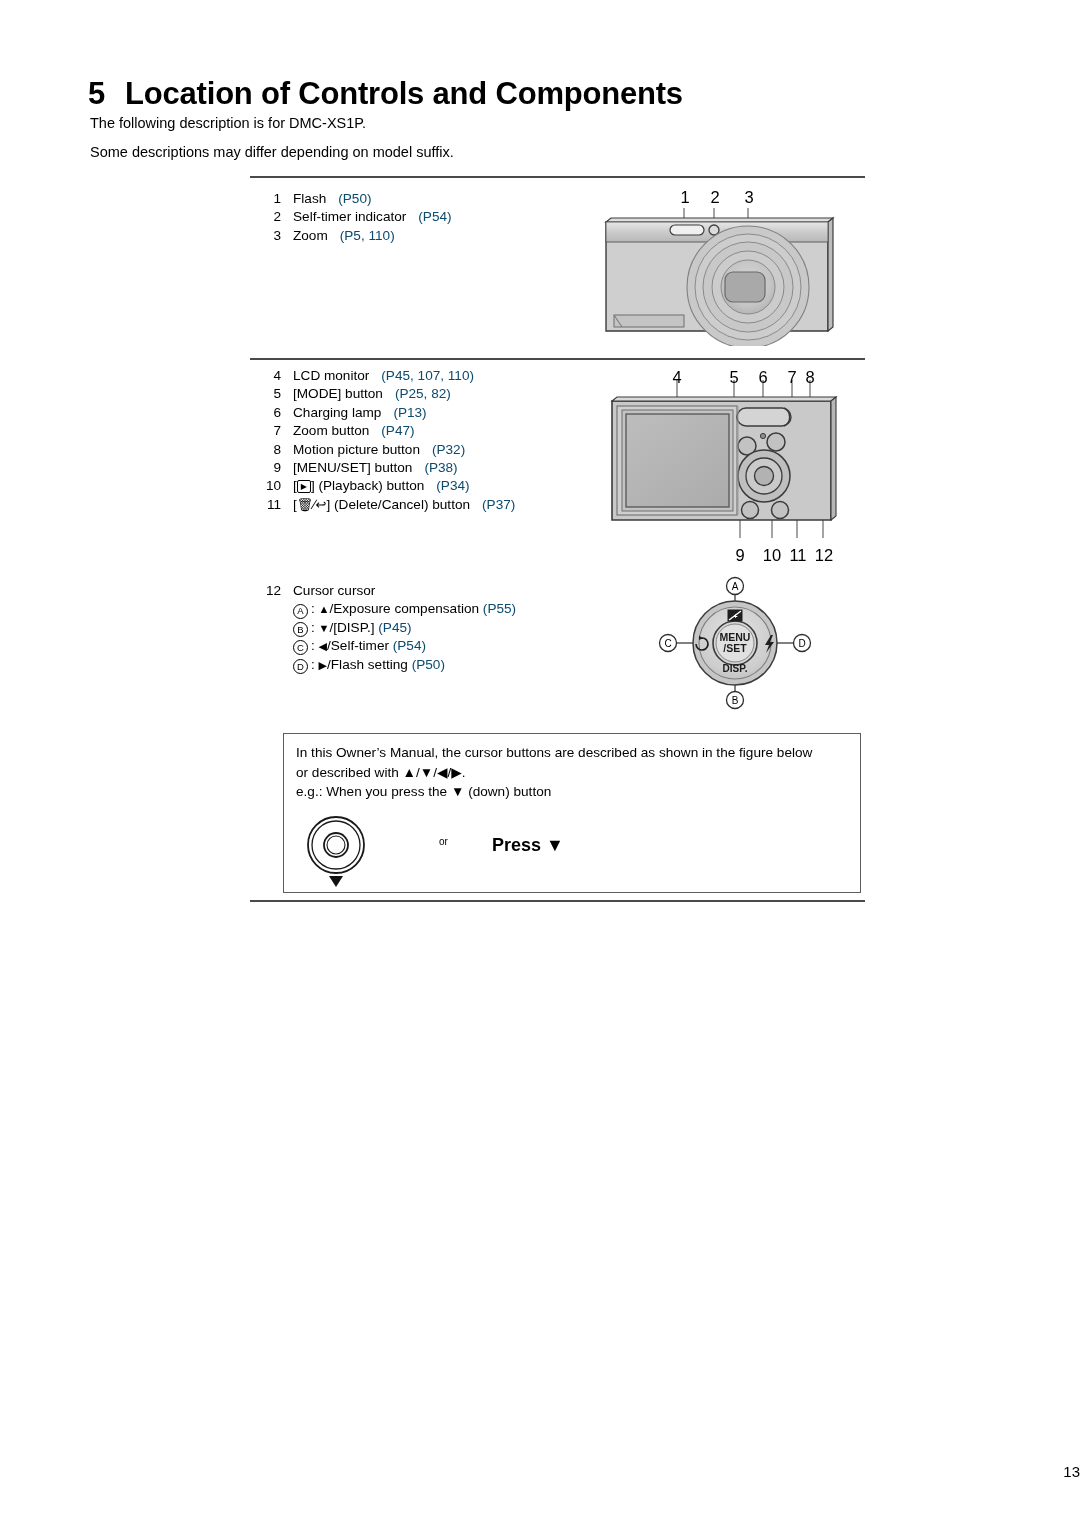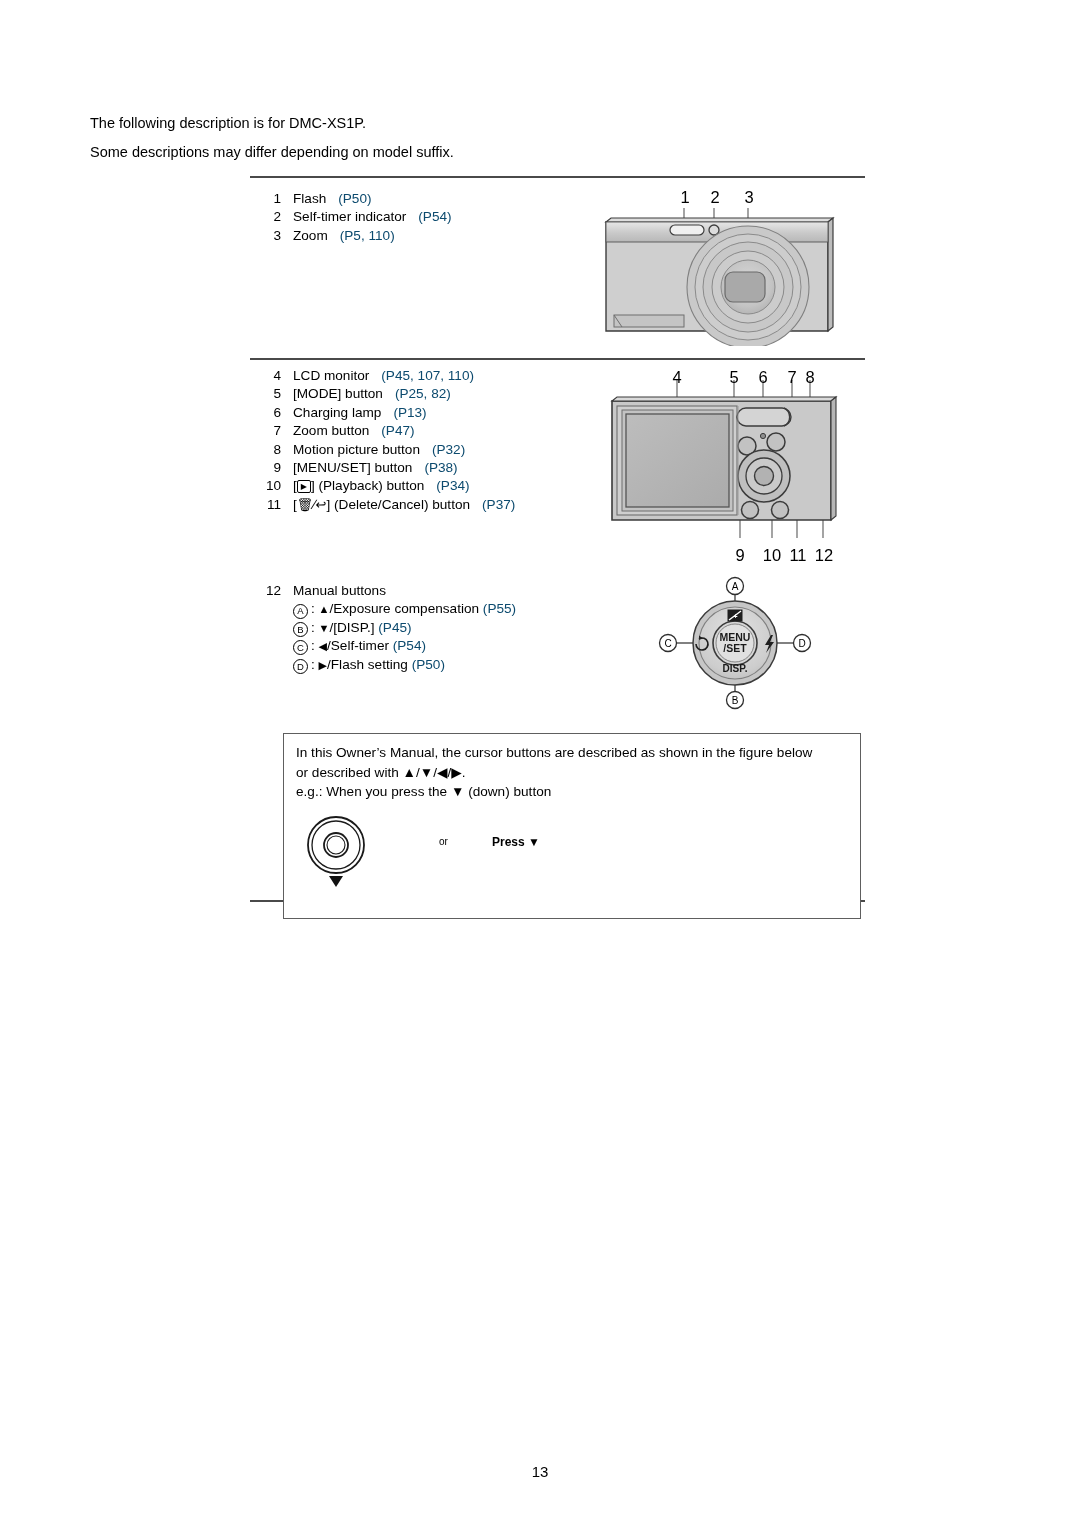--- a/index.html
+++ b/index.html
@@ -116,21 +116,21 @@
     text-align: center;
     white-space: nowrap;
   }
 
   
   .notebox {
     position: absolute;
     left: 283px;
     top: 733px;
     width: 578px;
-    height: 186px;
+    height: 160px;
     border: 1.6px solid #5e5e5e;
     box-sizing: border-box;
     background: #fff;
   }
   .note-text {
     position: absolute;
     left: 12px;
     top: 9px;
     font-size: 13.6px;
     line-height: 19.5px;
@@ -139,41 +139,44 @@
   .note-or {
     position: absolute;
     left: 155px;
     top: 102px;
     font-size: 10px;
   }
   .note-press {
     position: absolute;
     left: 208px;
     top: 101px;
-    font-size: 12px;
+    font-size: 18px;
     font-weight: bold;
   }
 
   
   .pageno {
     position: absolute;
     left: 0;
     right: 0;
     top: 1463px;
-    text-align: center;
+    text-align: right;
     font-size: 15px;
   }
 
   svg { display: block; }
 </style>
 </head>
 <body>
 
 <div class="page">
 
+  <div class="heading">
+    <span class="num">5</span><span>Location of Controls and Components</span>
+  </div>
 
   <div class="intro intro-1">The following description is for DMC-XS1P.</div>
   <div class="intro intro-2">Some descriptions may differ depending on model suffix.</div>
 
   <div class="rule rule-1"></div>
   <div class="rule rule-2"></div>
   <div class="rule rule-3"></div>
 
   <div class="list list-a">
     <div class="row">
@@ -238,21 +241,21 @@
       <span class="txt">
         <span>[</span><span class="glyph-trash">🗑</span><span>∕</span><span class="glyph-back">↩</span><span>] (Delete/Cancel) button</span>
       </span>
       <span class="txt ref">(P37)</span>
     </div>
   </div>
 
   <div class="list list-c">
     <div class="row">
       <span class="idx">12</span>
-      <span class="txt">Manual buttons</span>
+      <span class="txt">Cursor cursor</span>
     </div>
     <div class="subrow">
       <span class="circ">A</span>
       <span class="subtxt">:&nbsp;<span class="arrow">▲</span><span>/Exposure compensation</span> <span class="ref">(P55)</span></span>
     </div>
     <div class="subrow">
       <span class="circ">B</span>
       <span class="subtxt">:&nbsp;<span class="arrow">▼</span><span>/[DISP.]</span> <span class="ref">(P45)</span></span>
     </div>
     <div class="subrow">

